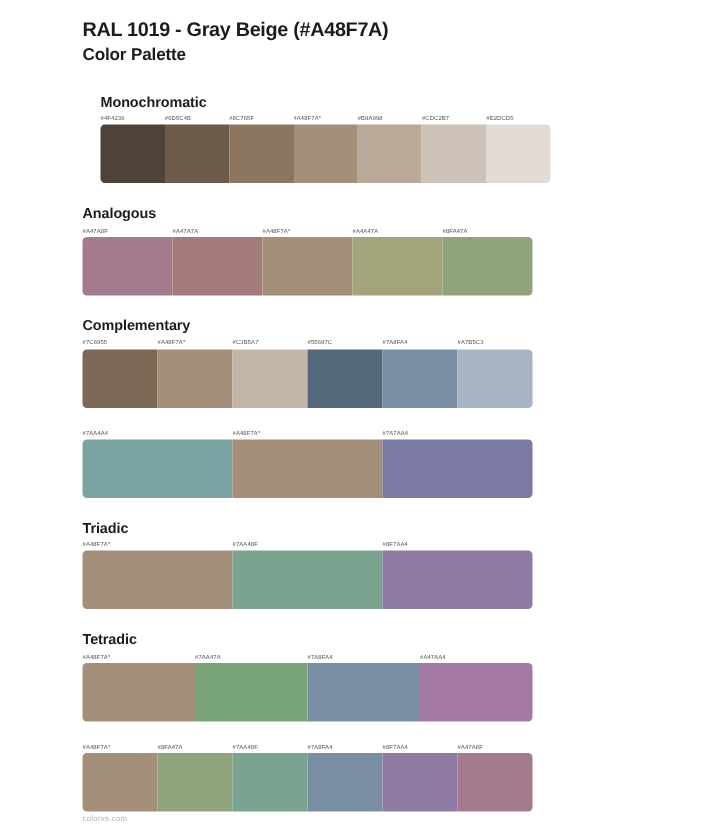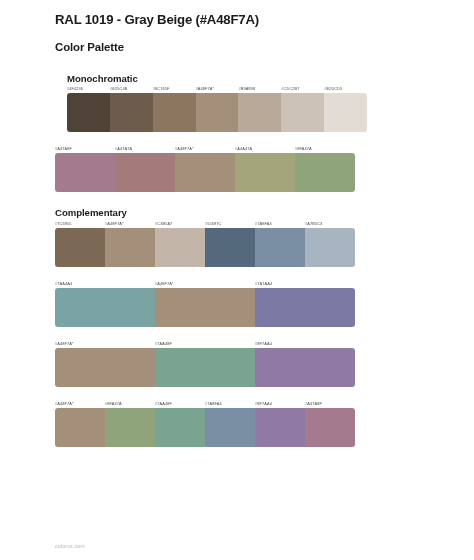--- a/index.html
+++ b/index.html
@@ -35,21 +35,21 @@
     letter-spacing: -0.2px;
     line-height: 1.35;
     white-space: nowrap;
   }
   .subtitle {
     font-size: 11.4px;
     font-weight: bold;
     color: #1b1b1b;
     letter-spacing: -0.1px;
     line-height: 1.4;
-    margin-top: 11px;
+    margin-top: 1px;
   }
   .section {
     margin-top: 15px;
   }
   .section:first-of-type { margin-top: 17px; margin-left: 12px; }
   .section-title {
     font-size: 9.6px;
     font-weight: bold;
     color: #1b1b1b;
     letter-spacing: -0.05px;
@@ -137,20 +137,21 @@
               <div class="hexlabel">#CDC2B7</div>
               <div class="chip" style="background: rgb(205, 194, 183);"></div>
             </div>
             <div class="swatch-col">
               <div class="hexlabel">#E2DCD5</div>
               <div class="chip" style="background: rgb(226, 220, 213);"></div>
             </div>
           </div>
         </div>
         <div class="section">
+          <div class="section-title">Analogous</div>
           <div class="swatch-row">
             <div class="swatch-col">
               <div class="hexlabel">#A47A8F</div>
               <div class="chip" style="background: rgb(164, 122, 143);"></div>
             </div>
             <div class="swatch-col">
               <div class="hexlabel">#A47A7A</div>
               <div class="chip" style="background: rgb(164, 122, 122);"></div>
             </div>
             <div class="swatch-col">
@@ -206,36 +207,58 @@
               <div class="hexlabel">#A48F7A*</div>
               <div class="chip" style="background: rgb(164, 143, 122);"></div>
             </div>
             <div class="swatch-col">
               <div class="hexlabel">#7A7AA4</div>
               <div class="chip" style="background: rgb(122, 122, 164);"></div>
             </div>
           </div>
         </div>
         <div class="section">
+          <div class="section-title">Triadic</div>
           <div class="swatch-row">
             <div class="swatch-col">
               <div class="hexlabel">#A48F7A*</div>
               <div class="chip" style="background: rgb(164, 143, 122);"></div>
             </div>
             <div class="swatch-col">
               <div class="hexlabel">#7AA48F</div>
               <div class="chip" style="background: rgb(122, 164, 143);"></div>
             </div>
             <div class="swatch-col">
               <div class="hexlabel">#8F7AA4</div>
               <div class="chip" style="background: rgb(143, 122, 164);"></div>
             </div>
           </div>
         </div>
         <div class="section">
+          <div class="section-title">Tetradic</div>
+          <div class="swatch-row">
+            <div class="swatch-col">
+              <div class="hexlabel">#A48F7A*</div>
+              <div class="chip" style="background: rgb(164, 143, 122);"></div>
+            </div>
+            <div class="swatch-col">
+              <div class="hexlabel">#7AA47A</div>
+              <div class="chip" style="background: rgb(122, 164, 122);"></div>
+            </div>
+            <div class="swatch-col">
+              <div class="hexlabel">#7A8FA4</div>
+              <div class="chip" style="background: rgb(122, 143, 164);"></div>
+            </div>
+            <div class="swatch-col">
+              <div class="hexlabel">#A47AA4</div>
+              <div class="chip" style="background: rgb(164, 122, 164);"></div>
+            </div>
+          </div>
+        </div>
+        <div class="section">
           <div class="swatch-row">
             <div class="swatch-col">
               <div class="hexlabel">#A48F7A*</div>
               <div class="chip" style="background: rgb(164, 143, 122);"></div>
             </div>
             <div class="swatch-col">
               <div class="hexlabel">#8FA47A</div>
               <div class="chip" style="background: rgb(143, 164, 122);"></div>
             </div>
             <div class="swatch-col">

